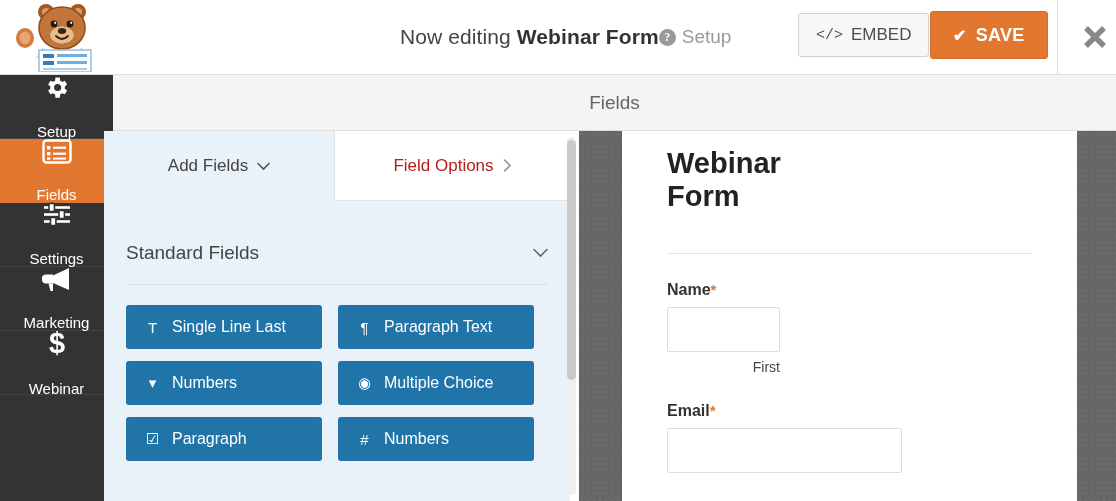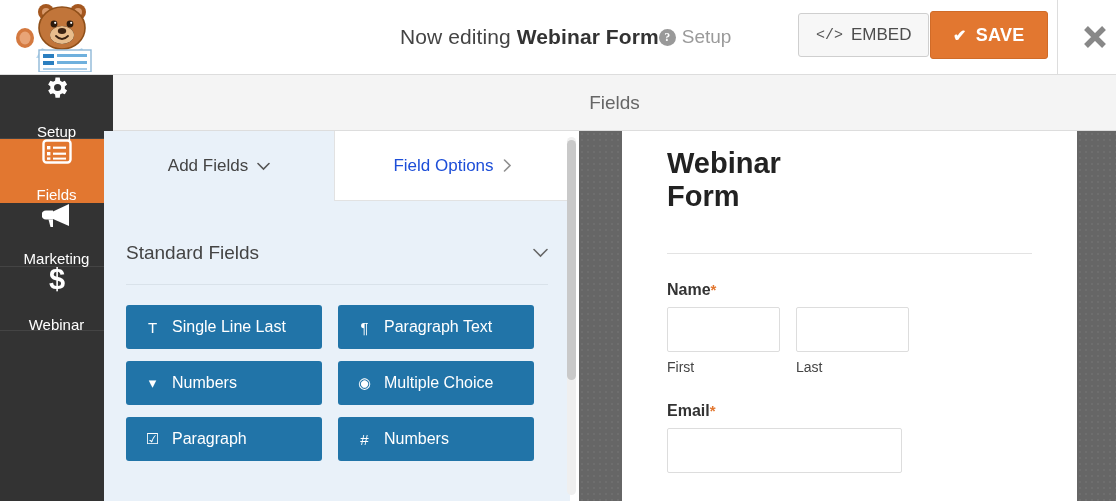--- a/index.html
+++ b/index.html
@@ -91,21 +91,21 @@
   .builder {
     position: absolute; left: 104px; top: 131px; width: 466px; height: 370px;
     background: #e9f1f9; overflow: hidden;
   }
   .tabs { display: flex; width: 466px; height: 70px; }
   .tab {
     display: flex; align-items: center; justify-content: center; gap: 9px;
     font-size: 17px; cursor: pointer;
   }
   .tab-add { width: 230px; background: #e9f1f9; color: #444444; }
-  .tab-opts { width: 236px; background: #ffffff; color: #1d4ed8;
+  .tab-opts { width: 236px; background: #ffffff; color: #b91c1c;
               border-left: 1px solid #e2e2e2; border-bottom: 1px solid #e2e2e2; }
 
   .section-head {
     margin: 41px 22px 0 22px;
     display: flex; align-items: center; justify-content: space-between;
     cursor: pointer;
   }
   .section-title { font-size: 19px; color: #444444; }
   .section-rule { margin: 20px 22px 0 22px; height: 1px; background: #d9e2ea; }
 
@@ -155,21 +155,21 @@
   .fld { margin: 27px 12px 0 45px; }
   .fld-label { font-size: 16px; font-weight: bold; color: #333333; }
   .req { color: #e27730; font-size: 15px; }
   .name-row { display: flex; gap: 16px; margin-top: 8px; }
   .name-col { display: flex; flex-direction: column; }
   .inp {
     height: 45px; border: 1px solid #dddddd; border-radius: 2px; background: #ffffff;
   }
   .inp-sm { width: 113px; }
   .inp-lg { width: 235px; margin-top: 8px; }
-  .sub-label { margin-top: 7px; font-size: 14px; color: #444444; }
+  .sub-label { margin-top: 7px; font-size: 14px; color: #444444; text-align: right; }
 </style>
 </head>
 <body>
 
 <div id="app">
 
   <div class="topbar">
 
     <div class="logo-wrap">
       <svg width="96" height="70" viewBox="0 0 96 70">
@@ -253,20 +253,33 @@
           <rect x="11" y="7.6" width="13" height="2.2" fill="#ffffff"></rect>
           <rect x="5" y="13" width="3.4" height="3.4" fill="#ffffff"></rect>
           <rect x="11" y="13.6" width="13" height="2.2" fill="#ffffff"></rect>
           <rect x="5" y="18.4" width="3.4" height="2.4" fill="#ffffff"></rect>
           <rect x="11" y="18.6" width="13" height="2" fill="#ffffff"></rect>
         </svg>
       </span>
       <span class="nav-label">Fields</span>
     </div>
 
+    <div class="nav-item">
+      <span class="nav-icon">
+        <svg width="28" height="26" viewBox="0 0 28 26" fill="#ffffff">
+          <rect x="1" y="4.2" width="26" height="2.6"></rect>
+          <rect x="1" y="11.2" width="26" height="2.6"></rect>
+          <rect x="1" y="18.2" width="26" height="2.6"></rect>
+          <rect x="6" y="1.4" width="5.4" height="8.2" rx="1" stroke="#333333" stroke-width="1.6"></rect>
+          <rect x="16" y="8.4" width="5.4" height="8.2" rx="1" stroke="#333333" stroke-width="1.6"></rect>
+          <rect x="7.5" y="15.4" width="5.4" height="8.2" rx="1" stroke="#333333" stroke-width="1.6"></rect>
+        </svg>
+      </span>
+      <span class="nav-label">Settings</span>
+    </div>
 
     <div class="nav-item">
       <span class="nav-icon">
         <svg width="30" height="26" viewBox="0 0 30 26" fill="#ffffff">
           <path d="M27 2 L11 9.5 L11 17 L27 24 Z"></path>
           <path d="M4 8.5 L11 8.5 L11 17.5 L4 17.5 A3 3 0 014 8.5 Z"></path>
           <path d="M6.5 17.5 L11 17.5 L11 25 L8.5 25 Z"></path>
         </svg>
       </span>
       <span class="nav-label">Marketing</span>
@@ -349,24 +362,20 @@
     <div class="form-title">Webinar Form</div>
     <div class="form-rule"></div>
 
     <div class="fld">
       <div class="fld-label"><span>Name</span><span class="req">*</span></div>
       <div class="name-row">
         <div class="name-col">
           <div class="inp inp-sm"></div>
           <div class="sub-label">First</div>
         </div>
-        <div class="name-col">
-          <div class="inp inp-sm"></div>
-          <div class="sub-label">Last</div>
-        </div>
       </div>
     </div>
 
     <div class="fld">
       <div class="fld-label"><span>Email</span><span class="req">*</span></div>
       <div class="inp inp-lg"></div>
     </div>
   </div>
 
 </div>

